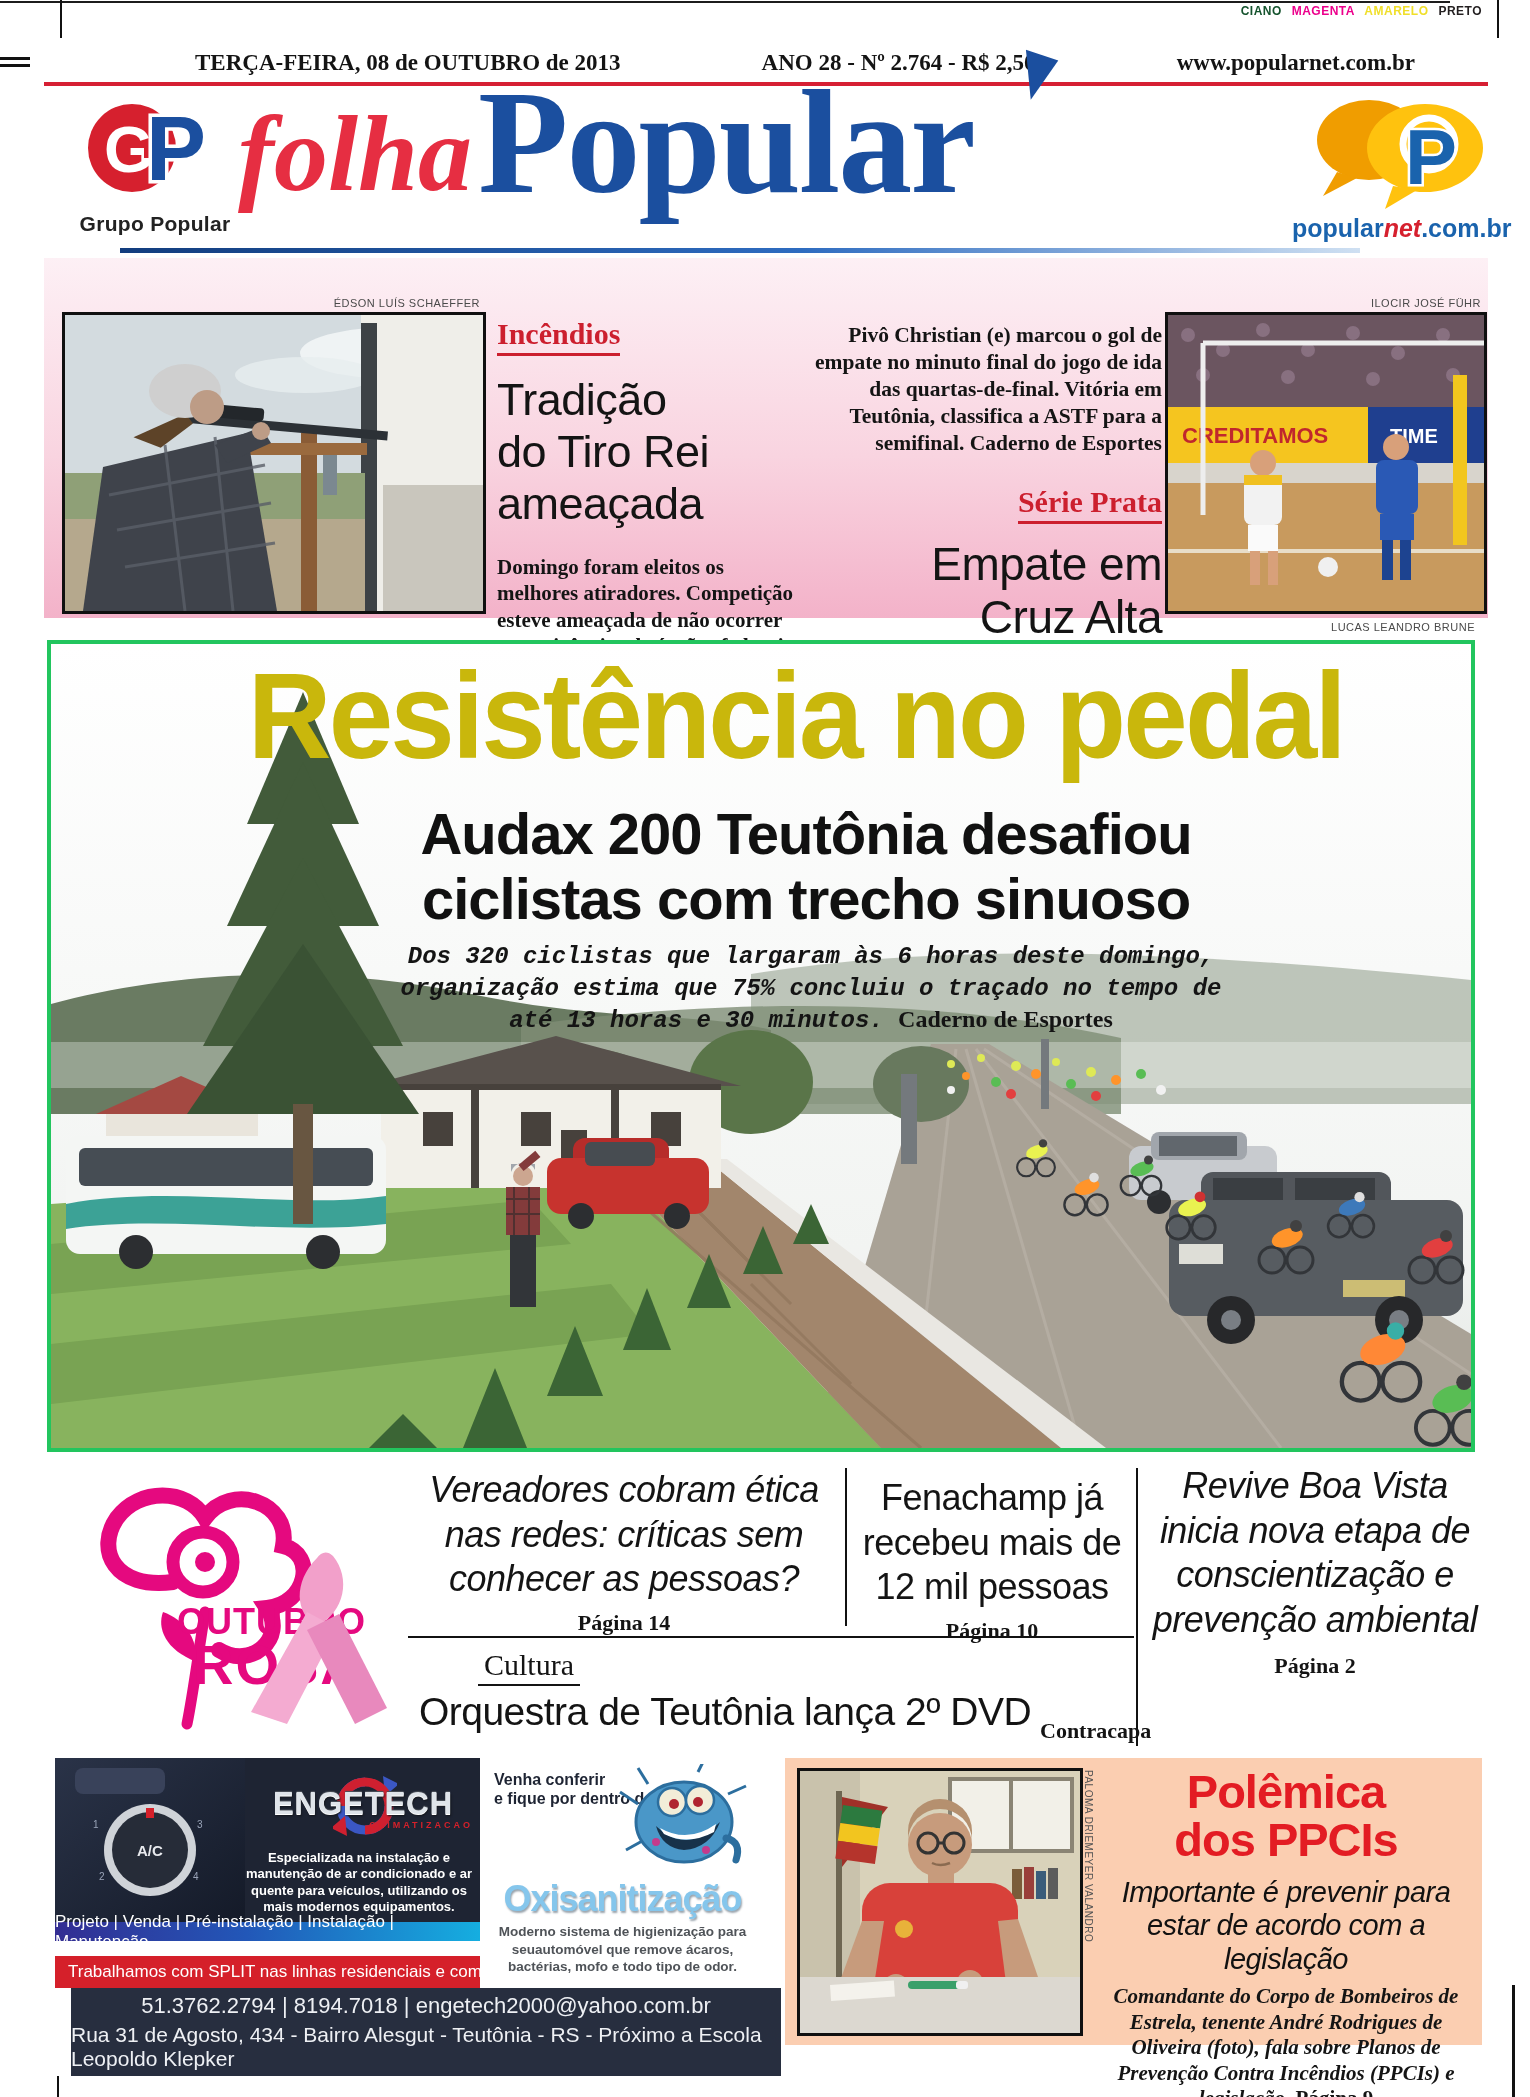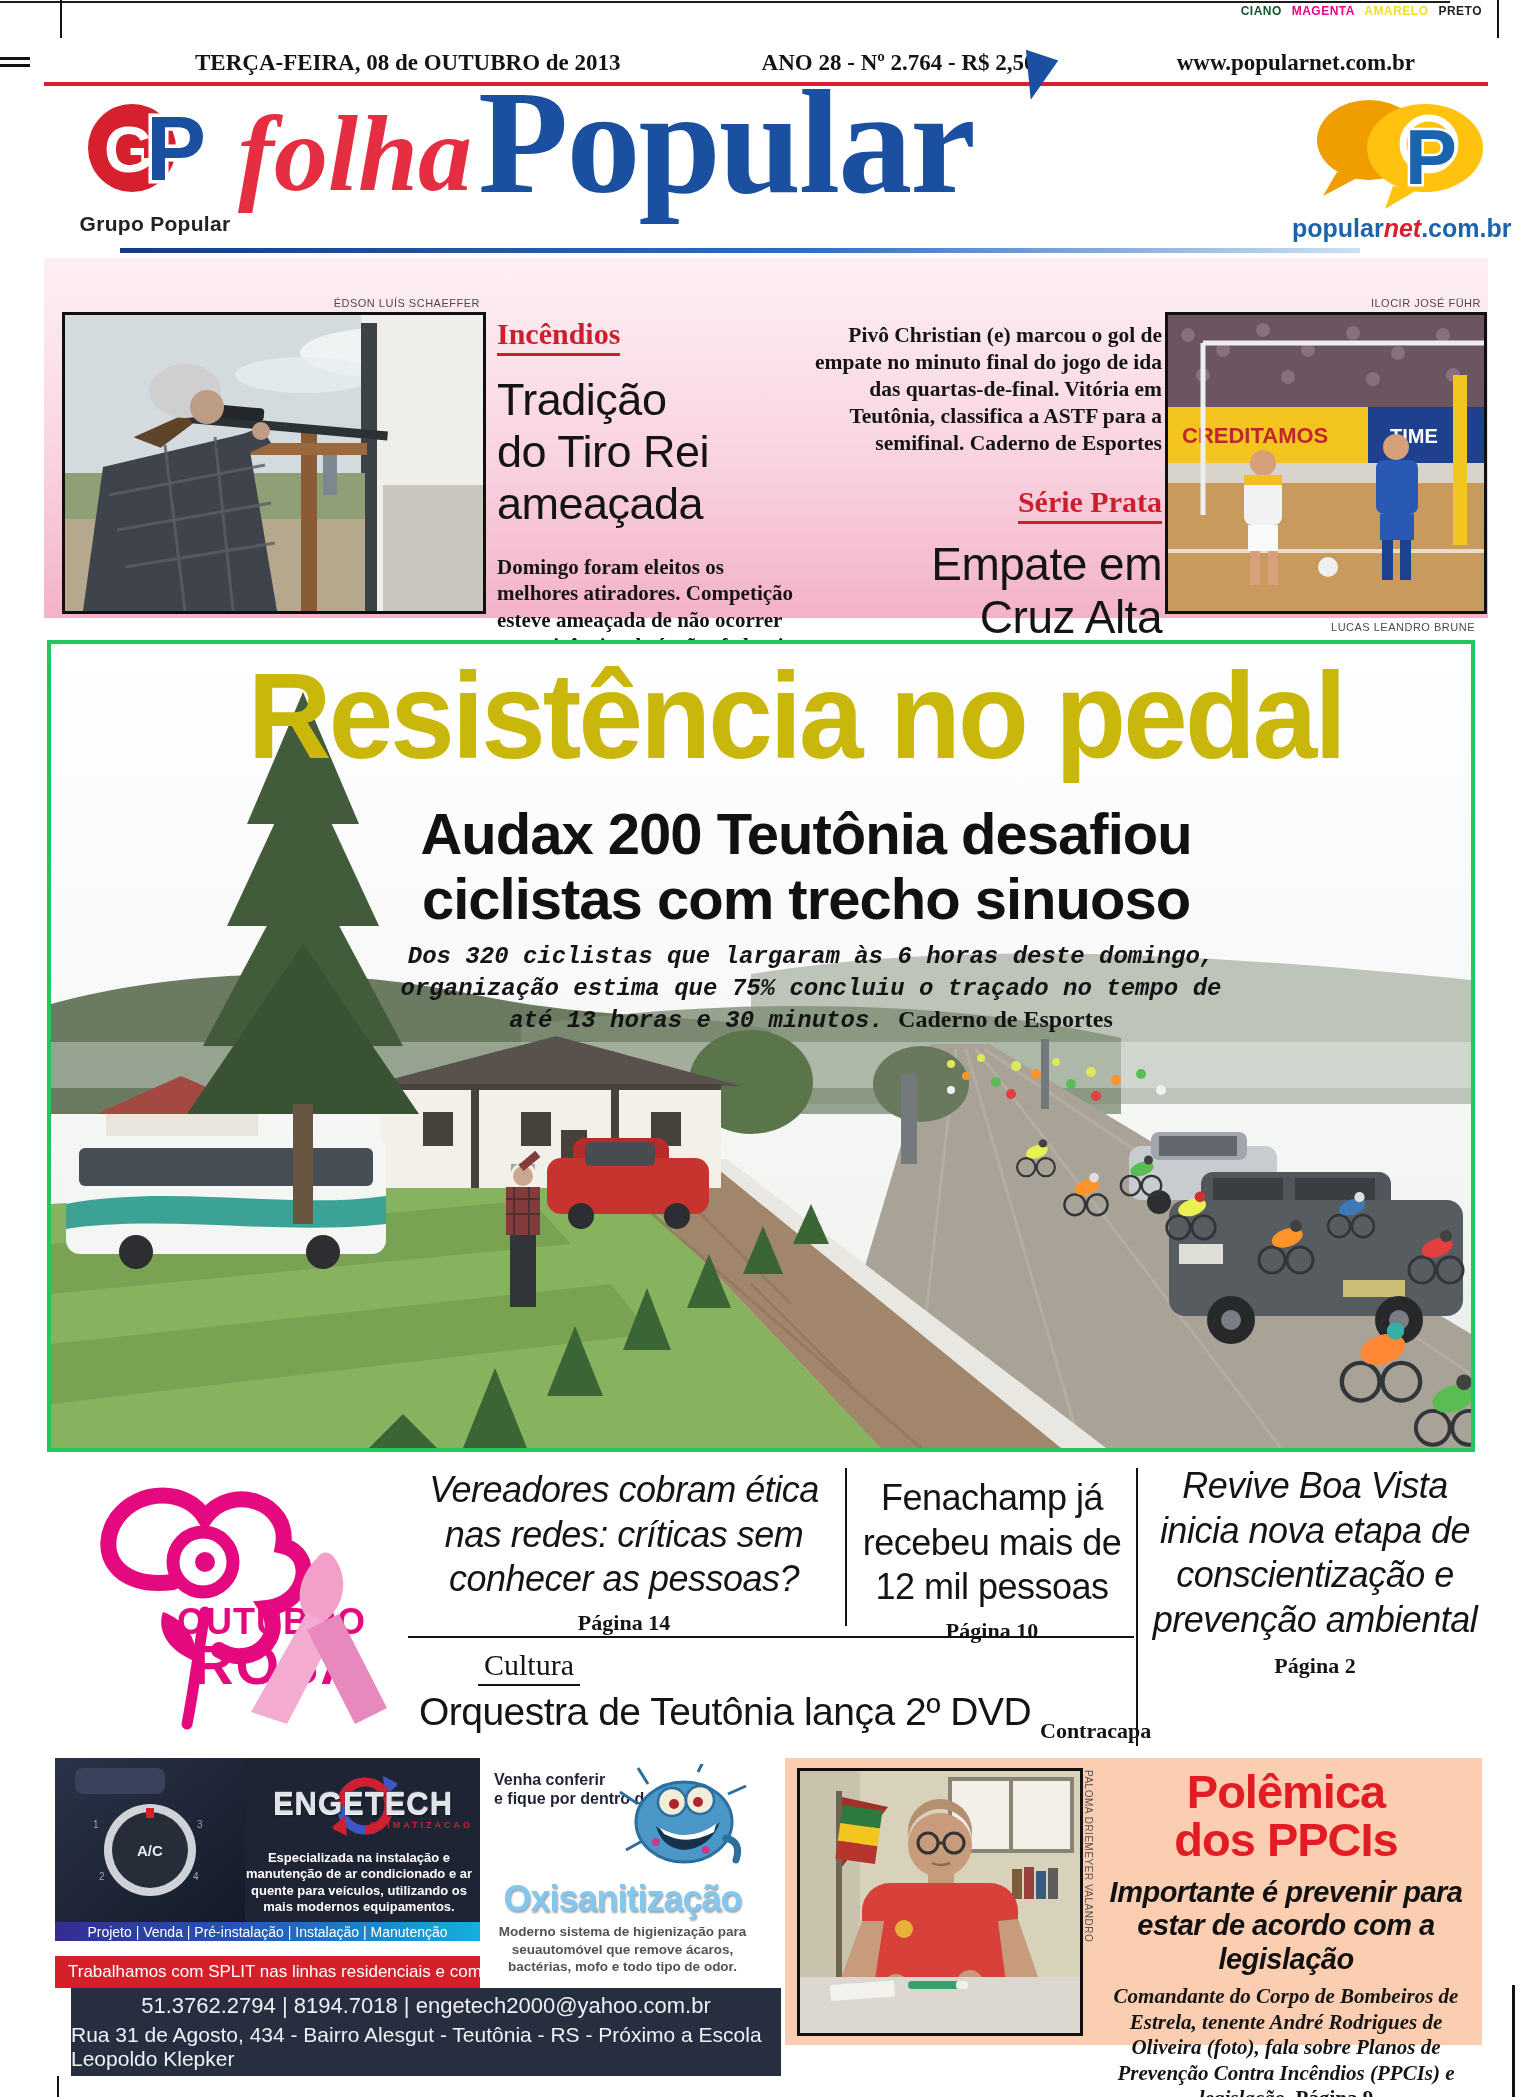--- a/index.html
+++ b/index.html
@@ -1,19 +1,19 @@
 <!DOCTYPE html>
 <html><head>
 <meta charset="utf-8">
 <style>
   html,body{margin:0;padding:0;background:#9a9a9a;}
   .page{position:relative;width:1530px;height:2097px;background:#fff;overflow:hidden;
         font-family:"Liberation Sans",sans-serif;color:#1a1a1a;margin:0 auto;}
   .abs{position:absolute;}
-  .pre{white-space:pre-line;font-weight:bold;}
+  .pre{white-space:pre-line;}
   .credit{font-size:11px;color:#4a4a4a;letter-spacing:.5px;text-align:right;}
 
   
   .topline{position:absolute;top:1px;left:0;width:1450px;height:2px;background:#1c1c1c;}
   .cropv{position:absolute;width:2px;background:#111;}
   .croph{position:absolute;height:3px;background:#111;}
   .regwords{position:absolute;top:4px;right:48px;font-size:12px;font-weight:bold;letter-spacing:.5px;}
   .regwords span{margin-left:6px;}
   .hdr{position:absolute;top:50px;left:195px;right:115px;display:flex;justify-content:space-between;
        font-family:"Liberation Serif",serif;font-weight:bold;font-size:23px;color:#141414;}
@@ -69,21 +69,21 @@
   .eng{position:absolute;top:1758px;left:55px;width:710px;height:318px;background:#fff;}
   .eng-navy{position:absolute;top:0;left:0;width:425px;height:164px;background:#1e2433;overflow:hidden;}
   .eng-logo{position:absolute;top:28px;left:198px;width:220px;text-align:center;}
   .chrome{font-weight:bold;font-size:31px;letter-spacing:1px;color:#dfe4ea;
           text-shadow:0 1px 0 #fff,0 -1px 1px #4a4f58,1px 2px 2px #14171e;}
   .climat{font-size:9px;letter-spacing:3px;color:#d5202a;font-weight:bold;text-align:right;margin-top:-2px;}
   .eng-desc{position:absolute;top:92px;left:190px;width:228px;text-align:center;
             color:#fff;font-weight:bold;font-size:13px;line-height:1.25;}
   .eng-blue{position:absolute;top:164px;left:0;width:425px;height:19px;color:#fff;
             background:linear-gradient(90deg,#332d92,#2257b8 45%,#15aee0);
-            display:flex;align-items:center;justify-content:center;font-size:14px;}
+            display:flex;align-items:center;justify-content:center;font-size:17px;}
   .eng-red{position:absolute;top:198px;left:0;width:489px;height:32px;background:#d5202a;color:#fff;
            display:flex;align-items:center;justify-content:center;font-size:17px;}
   .oxi{position:absolute;top:0;left:425px;width:285px;height:230px;background:#fff;}
   .oxi-intro{position:absolute;top:12px;left:14px;font-weight:bold;font-size:16px;line-height:1.2;color:#1e2433;}
   .oxi-title{position:absolute;top:120px;left:0;width:285px;text-align:center;font-weight:bold;font-size:36px;
              color:#85c6ec;text-shadow:1px 2px 2px #9aa4ad;letter-spacing:-1px;}
   .oxi-desc{position:absolute;top:165px;left:10px;width:265px;text-align:center;
             font-weight:bold;font-size:13.5px;line-height:1.3;color:#4f5358;}
   .eng-strip{position:absolute;top:230px;left:16px;width:710px;height:88px;background:#272e3f;color:#eef0f4;
              display:flex;flex-direction:column;align-items:center;justify-content:center;gap:4px;}

